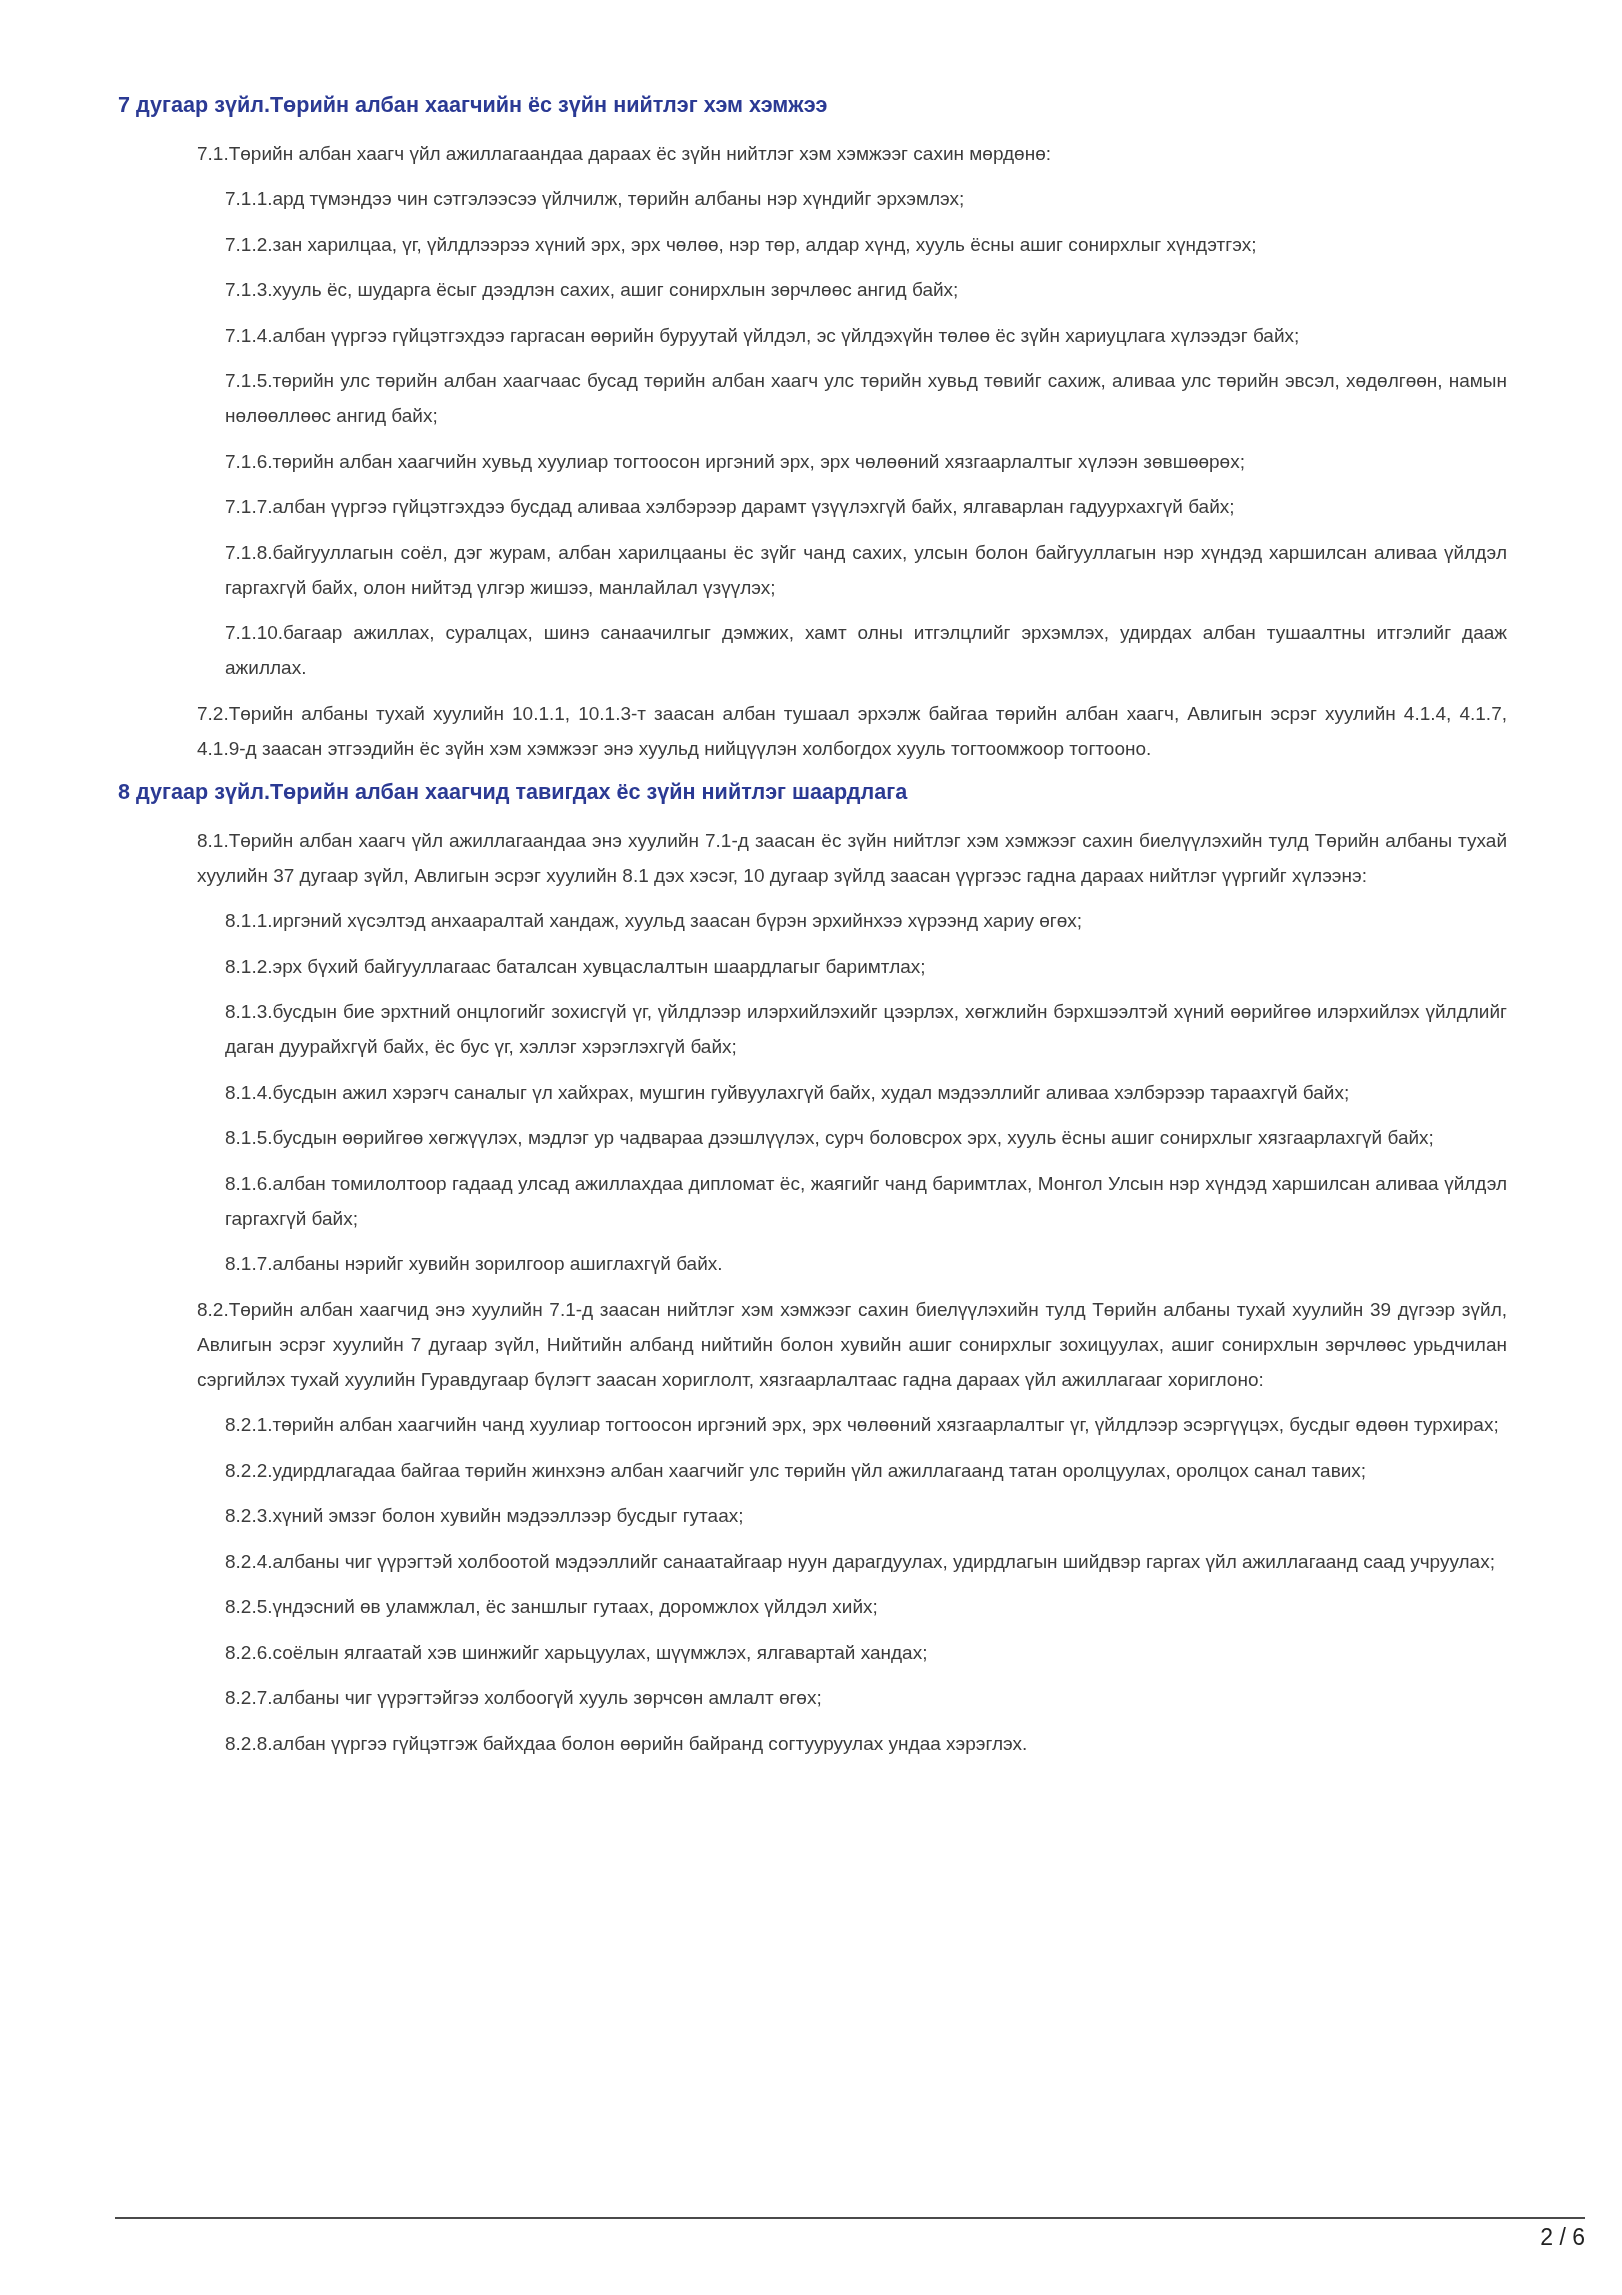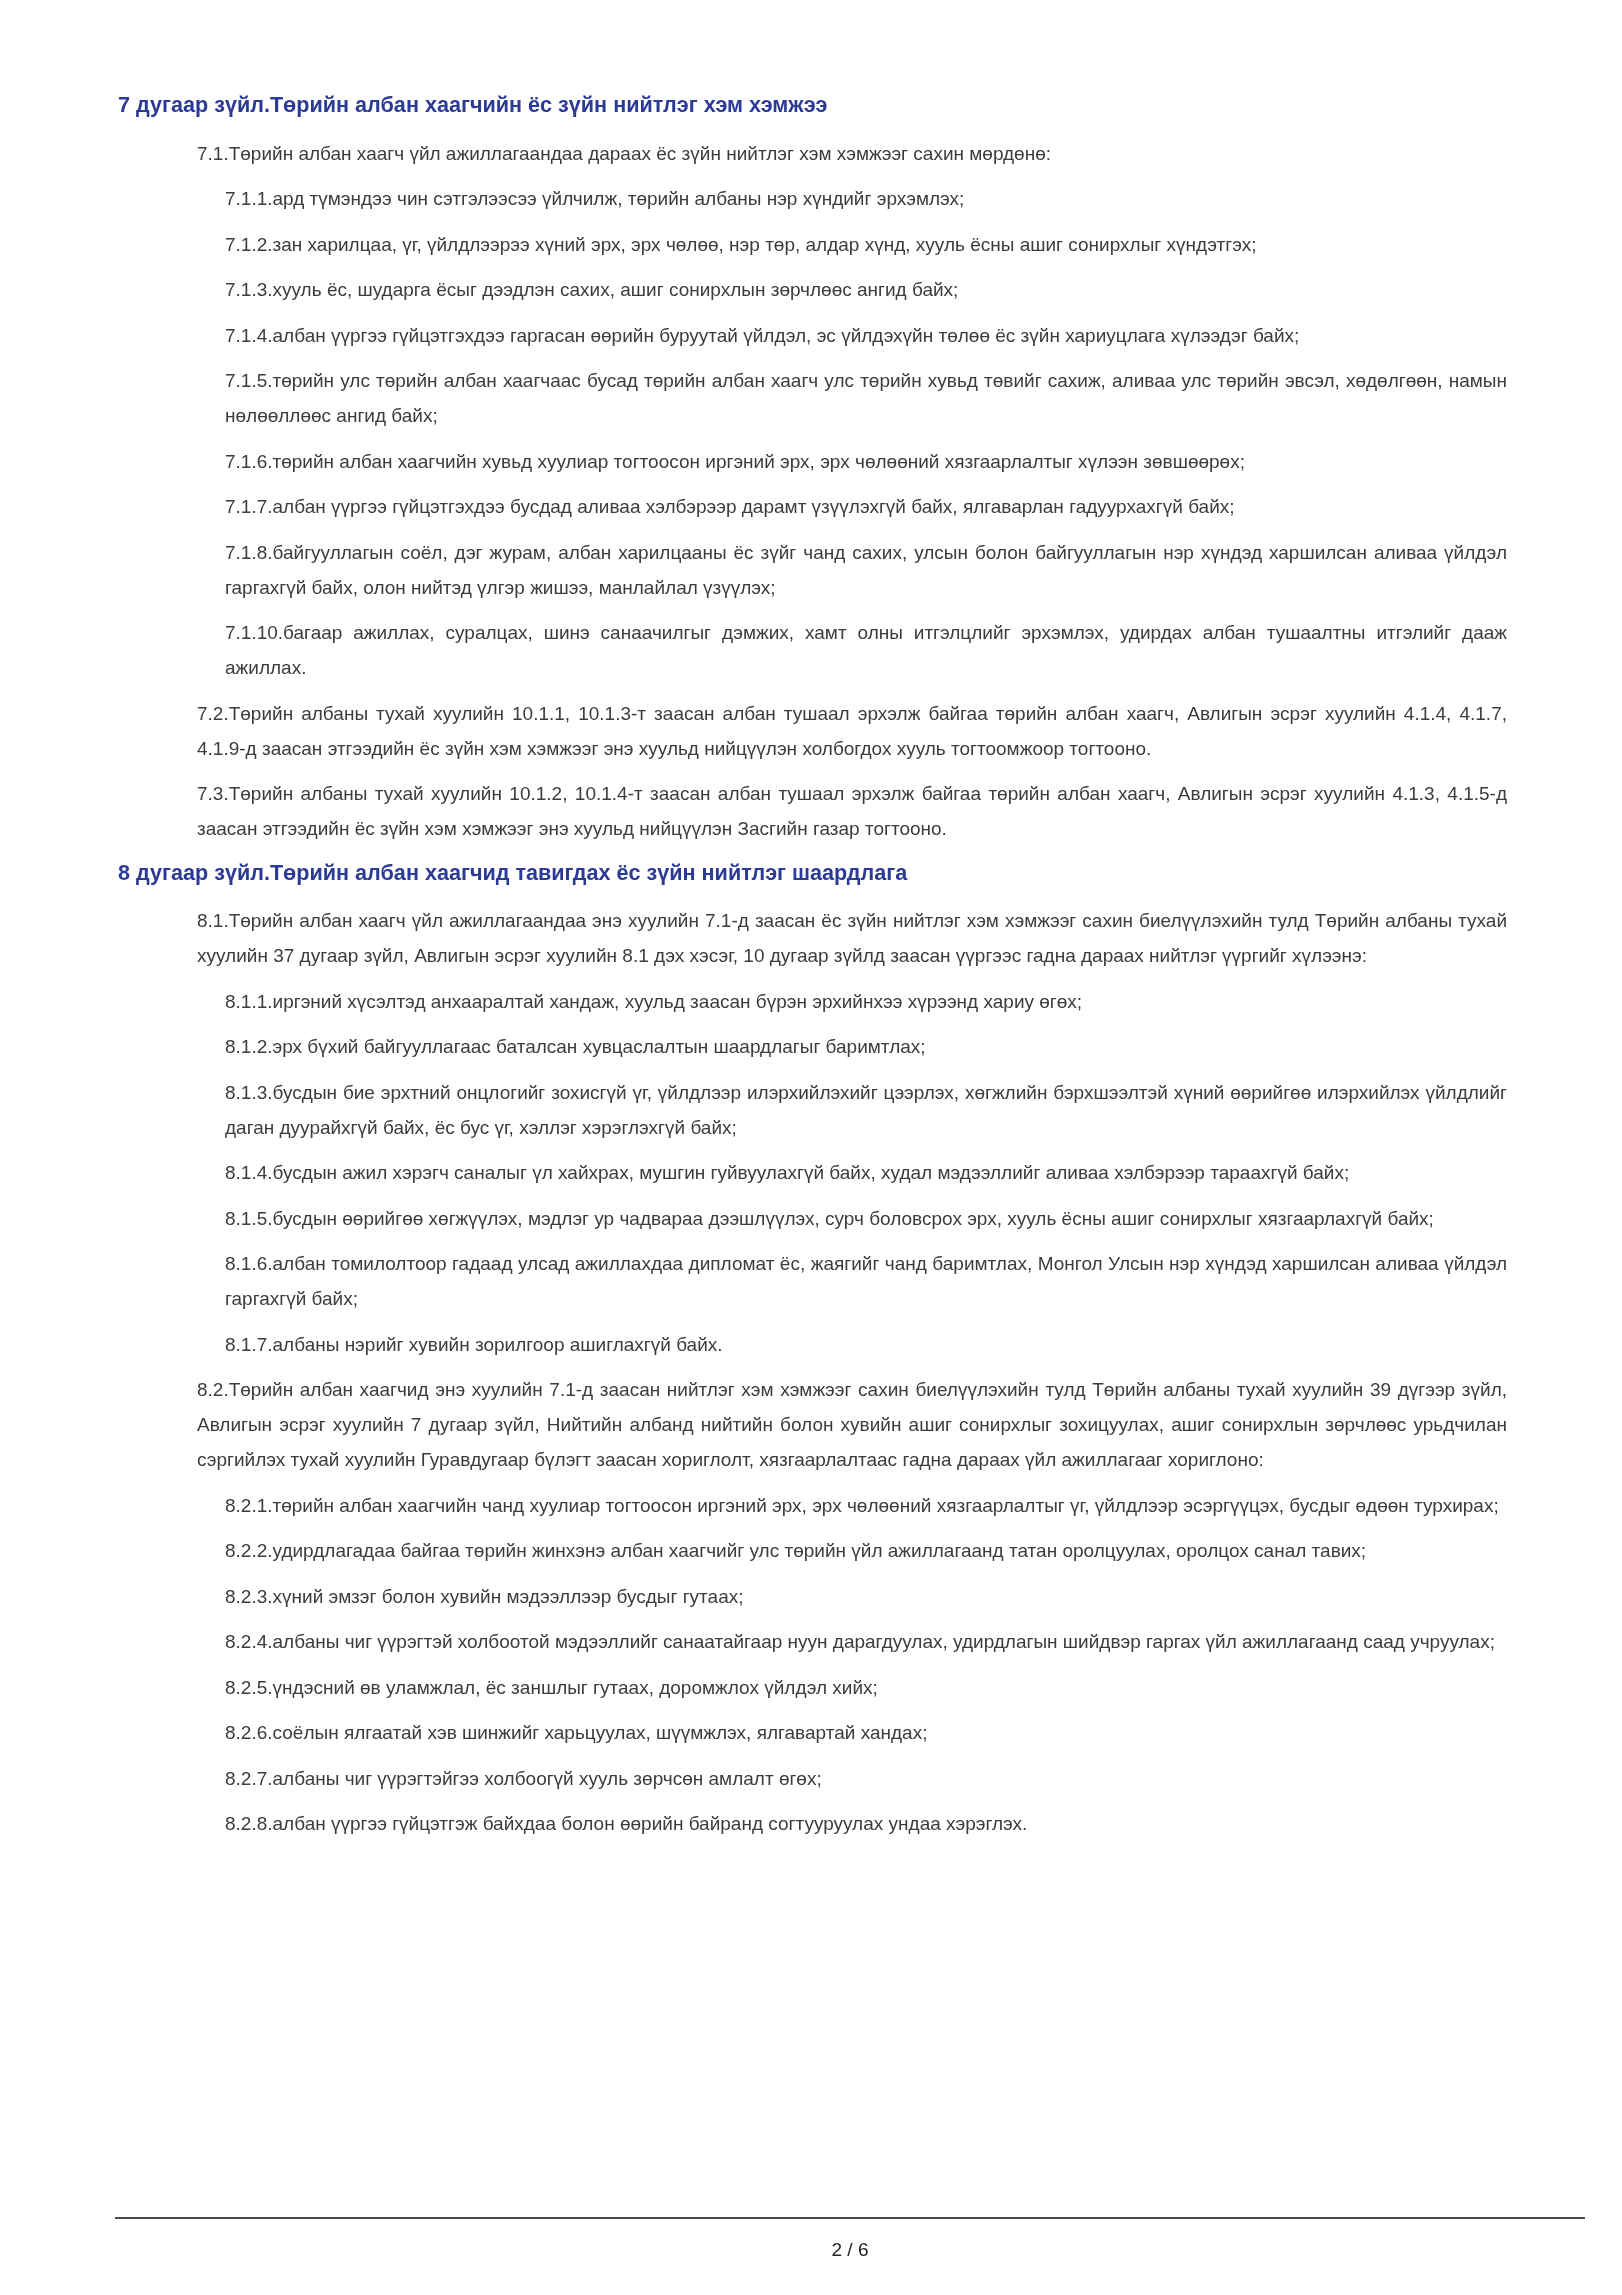--- a/index.html
+++ b/index.html
@@ -42,45 +42,44 @@
     position: absolute;
     top: 2217px;
     left: 115px;
     width: 1470px;
   }
   .footer-rule {
     border-top: 2px solid var(--rule-color);
     height: 0;
   }
   .page-number {
-    text-align: center;
-    font-size: 19px;
+    text-align: right;
+    font-size: 23px;
     line-height: 1.25;
     color: var(--footer-text-color);
-    margin-top: 19px;
+    margin-top: 4px;
   }
 </style>
 </head>
 <body>
 
 <div class="page">
   <main class="content" id="content">
       <h2 class="section-heading">7 дугаар зүйл.Төрийн албан хаагчийн ёс зүйн нийтлэг хэм хэмжээ</h2>
       <p class="para level1">7.1.Төрийн албан хаагч үйл ажиллагаандаа дараах ёс зүйн нийтлэг хэм хэмжээг сахин мөрдөнө:</p>
       <p class="para level2">7.1.1.ард түмэндээ чин сэтгэлээсээ үйлчилж, төрийн албаны нэр хүндийг эрхэмлэх;</p>
       <p class="para level2">7.1.2.зан харилцаа, үг, үйлдлээрээ хүний эрх, эрх чөлөө, нэр төр, алдар хүнд, хууль ёсны ашиг сонирхлыг хүндэтгэх;</p>
       <p class="para level2">7.1.3.хууль ёс, шударга ёсыг дээдлэн сахих, ашиг сонирхлын зөрчлөөс ангид байх;</p>
       <p class="para level2">7.1.4.албан үүргээ гүйцэтгэхдээ гаргасан өөрийн буруутай үйлдэл, эс үйлдэхүйн төлөө ёс зүйн хариуцлага хүлээдэг байх;</p>
       <p class="para level2">7.1.5.төрийн улс төрийн албан хаагчаас бусад төрийн албан хаагч улс төрийн хувьд төвийг сахиж, аливаа улс төрийн эвсэл, хөдөлгөөн, намын нөлөөллөөс ангид байх;</p>
       <p class="para level2">7.1.6.төрийн албан хаагчийн хувьд хуулиар тогтоосон иргэний эрх, эрх чөлөөний хязгаарлалтыг хүлээн зөвшөөрөх;</p>
       <p class="para level2">7.1.7.албан үүргээ гүйцэтгэхдээ бусдад аливаа хэлбэрээр дарамт үзүүлэхгүй байх, ялгаварлан гадуурхахгүй байх;</p>
       <p class="para level2">7.1.8.байгууллагын соёл, дэг журам, албан харилцааны ёс зүйг чанд сахих, улсын болон байгууллагын нэр хүндэд харшилсан аливаа үйлдэл гаргахгүй байх, олон нийтэд үлгэр жишээ, манлайлал үзүүлэх;</p>
       <p class="para level2">7.1.10.багаар ажиллах, суралцах, шинэ санаачилгыг дэмжих, хамт олны итгэлцлийг эрхэмлэх, удирдах албан тушаалтны итгэлийг дааж ажиллах.</p>
       <p class="para level1">7.2.Төрийн албаны тухай хуулийн 10.1.1, 10.1.3-т заасан албан тушаал эрхэлж байгаа төрийн албан хаагч, Авлигын эсрэг хуулийн 4.1.4, 4.1.7, 4.1.9-д заасан этгээдийн ёс зүйн хэм хэмжээг энэ хуульд нийцүүлэн холбогдох хууль тогтоомжоор тогтооно.</p>
-      <p class="para level1">7.3.Төрийн албаны тухай хуулийн 10.1.2, 10.1.4-т заасан албан тушаал эрхэлж байгаа төрийн албан хаагч, Авлигын эсрэг хуулийн 4.1.3, 4.1.5-д заасан этгээдийн ёс зүйн хэм хэмжээг энэ хуульд нийцүүлэн Засгийн газар тогтооно.</p>
       <h2 class="section-heading">8 дугаар зүйл.Төрийн албан хаагчид тавигдах ёс зүйн нийтлэг шаардлага</h2>
       <p class="para level1">8.1.Төрийн албан хаагч үйл ажиллагаандаа энэ хуулийн 7.1-д заасан ёс зүйн нийтлэг хэм хэмжээг сахин биелүүлэхийн тулд Төрийн албаны тухай хуулийн 37 дугаар зүйл, Авлигын эсрэг хуулийн 8.1 дэх хэсэг, 10 дугаар зүйлд заасан үүргээс гадна дараах нийтлэг үүргийг хүлээнэ:</p>
       <p class="para level2">8.1.1.иргэний хүсэлтэд анхааралтай хандаж, хуульд заасан бүрэн эрхийнхээ хүрээнд хариу өгөх;</p>
       <p class="para level2">8.1.2.эрх бүхий байгууллагаас баталсан хувцаслалтын шаардлагыг баримтлах;</p>
       <p class="para level2">8.1.3.бусдын бие эрхтний онцлогийг зохисгүй үг, үйлдлээр илэрхийлэхийг цээрлэх, хөгжлийн бэрхшээлтэй хүний өөрийгөө илэрхийлэх үйлдлийг даган дуурайхгүй байх, ёс бус үг, хэллэг хэрэглэхгүй байх;</p>
       <p class="para level2">8.1.4.бусдын ажил хэрэгч саналыг үл хайхрах, мушгин гуйвуулахгүй байх, худал мэдээллийг аливаа хэлбэрээр тараахгүй байх;</p>
       <p class="para level2">8.1.5.бусдын өөрийгөө хөгжүүлэх, мэдлэг ур чадвараа дээшлүүлэх, сурч боловсрох эрх, хууль ёсны ашиг сонирхлыг хязгаарлахгүй байх;</p>
       <p class="para level2">8.1.6.албан томилолтоор гадаад улсад ажиллахдаа дипломат ёс, жаягийг чанд баримтлах, Монгол Улсын нэр хүндэд харшилсан аливаа үйлдэл гаргахгүй байх;</p>
       <p class="para level2">8.1.7.албаны нэрийг хувийн зорилгоор ашиглахгүй байх.</p>
       <p class="para level1">8.2.Төрийн албан хаагчид энэ хуулийн 7.1-д заасан нийтлэг хэм хэмжээг сахин биелүүлэхийн тулд Төрийн албаны тухай хуулийн 39 дүгээр зүйл, Авлигын эсрэг хуулийн 7 дугаар зүйл, Нийтийн албанд нийтийн болон хувийн ашиг сонирхлыг зохицуулах, ашиг сонирхлын зөрчлөөс урьдчилан сэргийлэх тухай хуулийн Гуравдугаар бүлэгт заасан хориглолт, хязгаарлалтаас гадна дараах үйл ажиллагааг хориглоно:</p>

